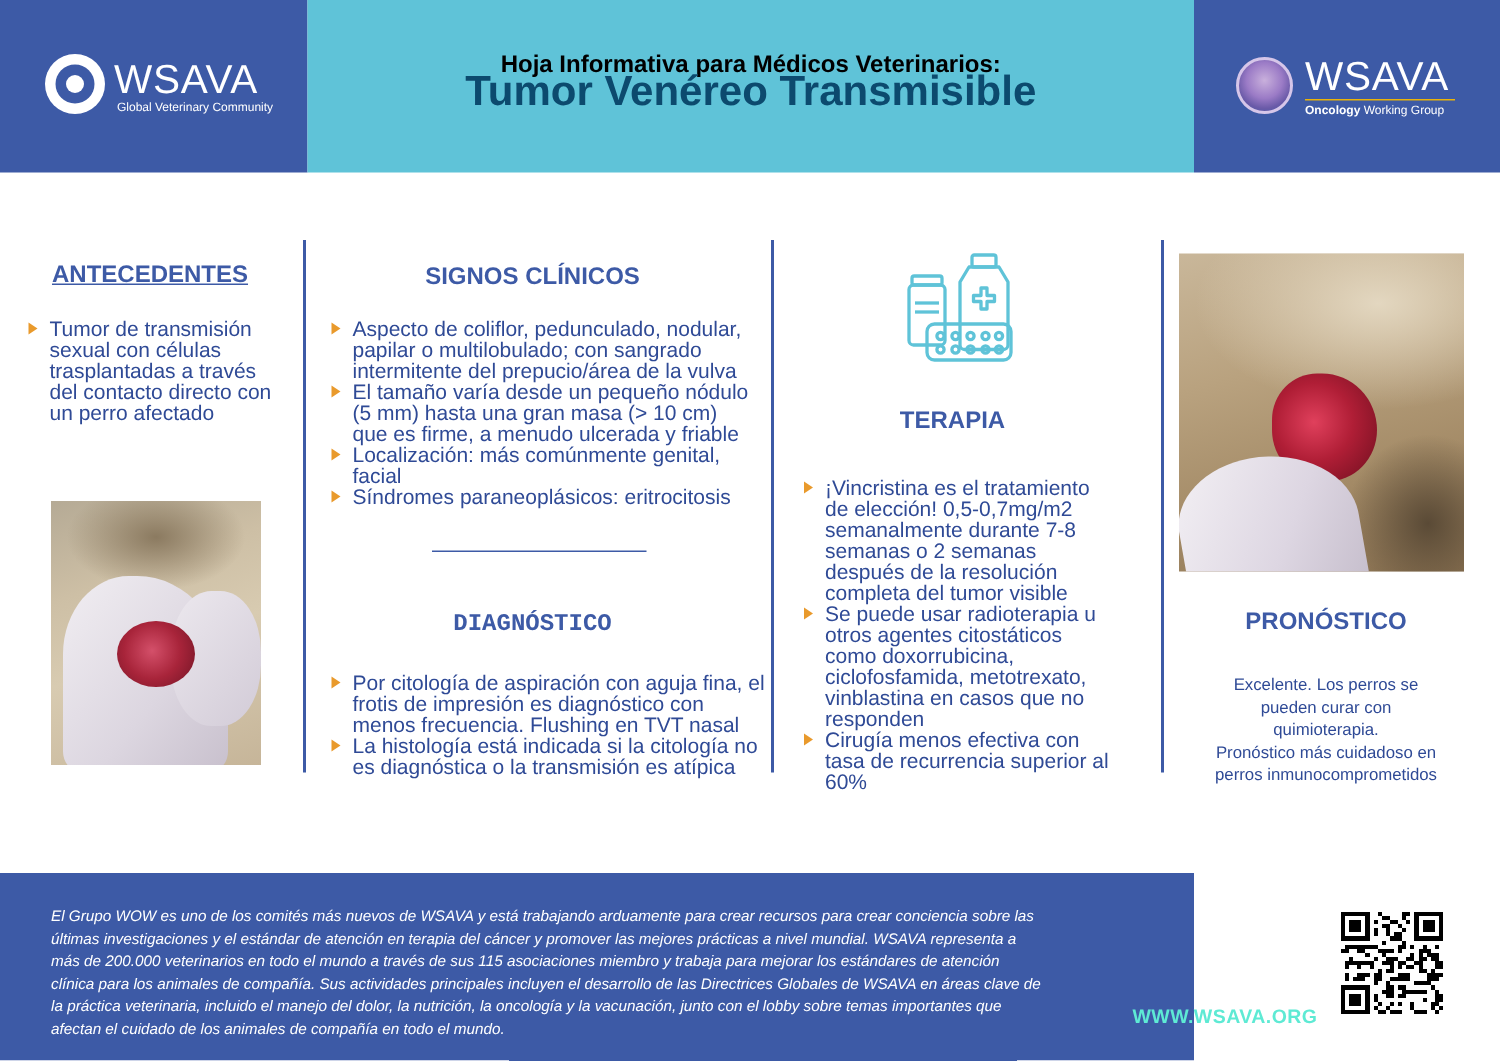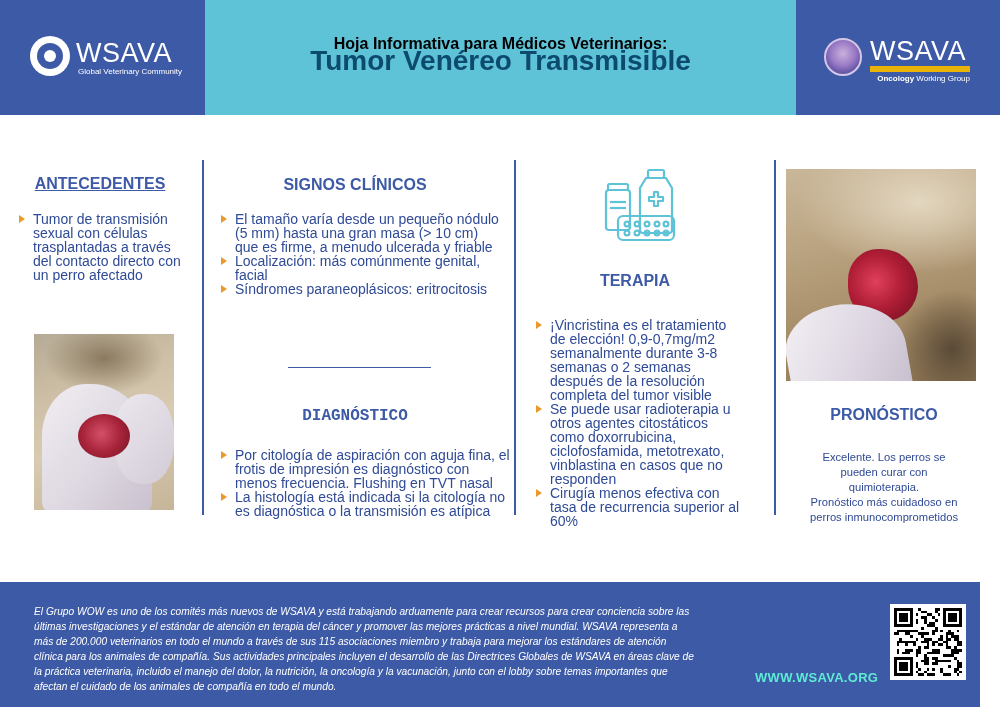--- a/index.html
+++ b/index.html
@@ -18,21 +18,21 @@
   .logo-left .globe::before { content: ""; position: absolute; left: 14px; top: 14px; width: 12px; height: 12px; border-radius: 50%; background: #ffffff; z-index: 2; }
   .logo-left .wordmark { position: absolute; left: 46px; top: 2px; font-size: 27px; color: #ffffff; letter-spacing: 0.5px; }
   .logo-left .tagline { position: absolute; left: 48px; top: 31px; font-size: 8px; color: #ffffff; }
 
   .hdr-subtitle { position: absolute; left: 0; top: 35px; width: 591px; text-align: center; font-size: 16px; font-weight: bold; color: #000000; }
   .hdr-title { position: absolute; left: 0; top: 45px; width: 591px; text-align: center; font-size: 28px; font-weight: bold; color: #0c4a6e; }
 
   .logo-right { position: absolute; left: 28px; top: 36px; width: 150px; height: 44px; }
   .logo-right .tree { position: absolute; left: 0; top: 2px; width: 38px; height: 38px; border-radius: 50%; background: radial-gradient(circle at 50% 40%, #c9b0dc 0%, #9b7bc6 45%, #6a5aa8 70%, #3d5aa6 100%); border: 2px solid #d6c6e9; }
   .logo-right .wordmark { position: absolute; left: 46px; top: 0px; font-size: 27px; color: #ffffff; letter-spacing: 0.5px; }
-  .logo-right .tagline { position: absolute; left: 46px; top: 30px; width: 100px; font-size: 8px; color: #ffffff; border-top: 6px solid #eab308; padding-top: 2px; text-align: right; }
+  .logo-right .tagline { position: absolute; left: 46px; top: 30px; width: 100px; font-size: 8px; color: #ffffff; border-top: 1px solid #eab308; padding-top: 2px; }
   .logo-right .tagline b { font-weight: bold; }
 
   
   .divider-v { position: absolute; width: 2px; background: #3d5aa6; }
   .divider-h { position: absolute; height: 1px; background: #3d5aa6; }
 
   .section-title { position: absolute; font-size: 16px; font-weight: bold; color: #3d5aa6; text-align: center; }
 
   ul.bullets { position: absolute; list-style: none; }
   ul.bullets li { position: relative; padding-left: 15px; font-size: 14px; line-height: 14px; color: #2f4a96; }
@@ -49,21 +49,21 @@
   .photo-right .fur { position: absolute; left: 0; top: 0; width: 190px; height: 110px; background: radial-gradient(ellipse at 70% 30%, #e3d7c0 0%, rgba(227,215,192,0) 65%); }
   .photo-right .tumor { position: absolute; left: 62px; top: 80px; width: 70px; height: 72px; border-radius: 45% 55% 50% 50%; background: radial-gradient(circle at 40% 45%, #e0405c 0%, #b01e36 45%, #6c0e1e 100%); }
   .photo-right .glove { position: absolute; left: 0; top: 135px; width: 120px; height: 90px; border-radius: 50% 60% 0 0; background: linear-gradient(120deg, #f3f0f4 0%, #ddd6e2 60%, #c7bfcd 100%); transform: rotate(-10deg); }
   .photo-right .shadow { position: absolute; right: 0; top: 120px; width: 80px; height: 100px; background: radial-gradient(ellipse at 70% 60%, #5a4a36 0%, rgba(90,74,54,0) 70%); }
 
   .therapy-icon { position: absolute; left: 602px; top: 168px; width: 80px; height: 76px; }
 
   .prognosis-text { position: absolute; left: 794px; top: 450px; width: 180px; font-size: 11.2px; line-height: 15px; color: #2f4a96; text-align: center; }
 
   
-  .footer { position: absolute; left: 0; top: 582px; width: 980px; height: 125px; background: #3d5aa6; }
+  .footer { position: absolute; left: 0; top: 582px; width: 796px; height: 125px; background: #3d5aa6; }
   .footer-text { position: absolute; left: 34px; top: 22px; width: 660px; font-size: 10.2px; line-height: 15px; color: #ffffff; font-style: italic; }
   .footer-url { position: absolute; left: 755px; top: 88px; font-size: 13px; font-weight: bold; color: #5eead4; letter-spacing: 0.3px; }
   .qr { position: absolute; left: 890px; top: 22px; width: 76px; height: 76px; background: #ffffff; padding: 4px; }
   .qr svg { width: 68px; height: 68px; display: block; }
 </style>
 </head>
 <body>
 
 <div class="header">
   <div class="hdr-left">
@@ -97,20 +97,21 @@
 </ul>
 <div class="photo photo-left">
   <div class="fur"></div>
   <div class="glove"></div>
   <div class="glove2"></div>
   <div class="tumor"></div>
 </div>
 
 <div class="section-title" style="left:220px; top:176px; width:270px;">SIGNOS CLÍNICOS</div>
 <ul class="bullets" style="left:220px; top:212px; width:282px;">
+  <li>Aspecto de coliflor, pedunculado, nodular, papilar o multilobulado; con sangrado intermitente del prepucio/área de la vulva</li>
   <li>El tamaño varía desde un pequeño nódulo (5 mm) hasta una gran masa (&gt; 10 cm) que es firme, a menudo ulcerada y friable</li>
   <li>Localización: más comúnmente genital, facial</li>
   <li>Síndromes paraneoplásicos: eritrocitosis</li>
 </ul>
 
 <div class="section-title" style="left:220px; top:407px; width:270px;font-family:Liberation Mono, monospace;">DIAGNÓSTICO</div>
 <ul class="bullets" style="left:220px; top:448px; width:290px;">
   <li>Por citología de aspiración con aguja fina, el frotis de impresión es diagnóstico con menos frecuencia. Flushing en TVT nasal</li>
   <li>La histología está indicada si la citología no es diagnóstica o la transmisión es atípica</li>
 </ul>
@@ -134,21 +135,21 @@
       <circle cx="25" cy="65" r="2.4"></circle>
         <circle cx="35" cy="65" r="2.4"></circle>
         <circle cx="45" cy="65" r="2.4"></circle>
         <circle cx="55" cy="65" r="2.4"></circle>
         <circle cx="64" cy="65" r="2.4"></circle>
     </g>
   </svg>
 </div>
 <div class="section-title" style="left:530px; top:272px; width:210px;">TERAPIA</div>
 <ul class="bullets" style="left:535px; top:318px; width:205px;">
-  <li>¡Vincristina es el tratamiento de elección! 0,9-0,7mg/m2 semanalmente durante 3-8 semanas o 2 semanas después de la resolución completa del tumor visible</li>
+  <li>¡Vincristina es el tratamiento de elección! 0,5-0,7mg/m2 semanalmente durante 7-8 semanas o 2 semanas después de la resolución completa del tumor visible</li>
   <li>Se puede usar radioterapia u otros agentes citostáticos como doxorrubicina, ciclofosfamida, metotrexato, vinblastina en casos que no responden</li>
   <li>Cirugía menos efectiva con tasa de recurrencia superior al 60%</li>
 </ul>
 
 <div class="photo photo-right">
   <div class="fur"></div>
   <div class="shadow"></div>
   <div class="tumor"></div>
   <div class="glove"></div>
 </div>

